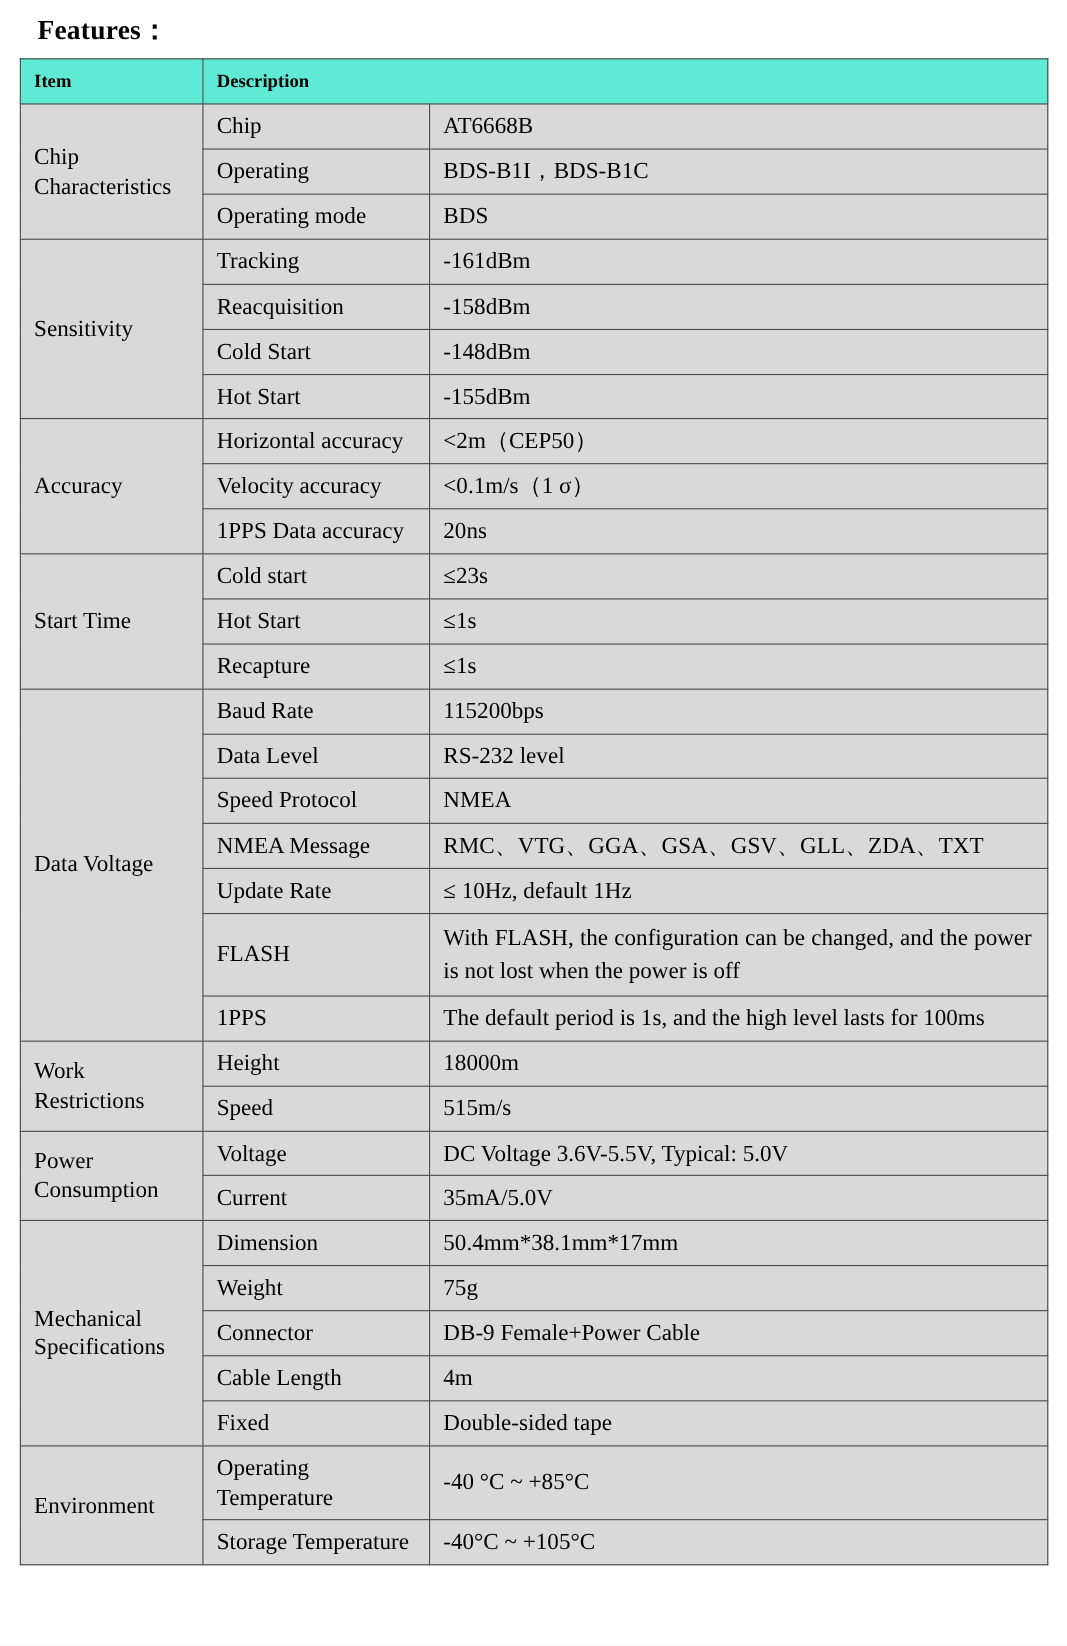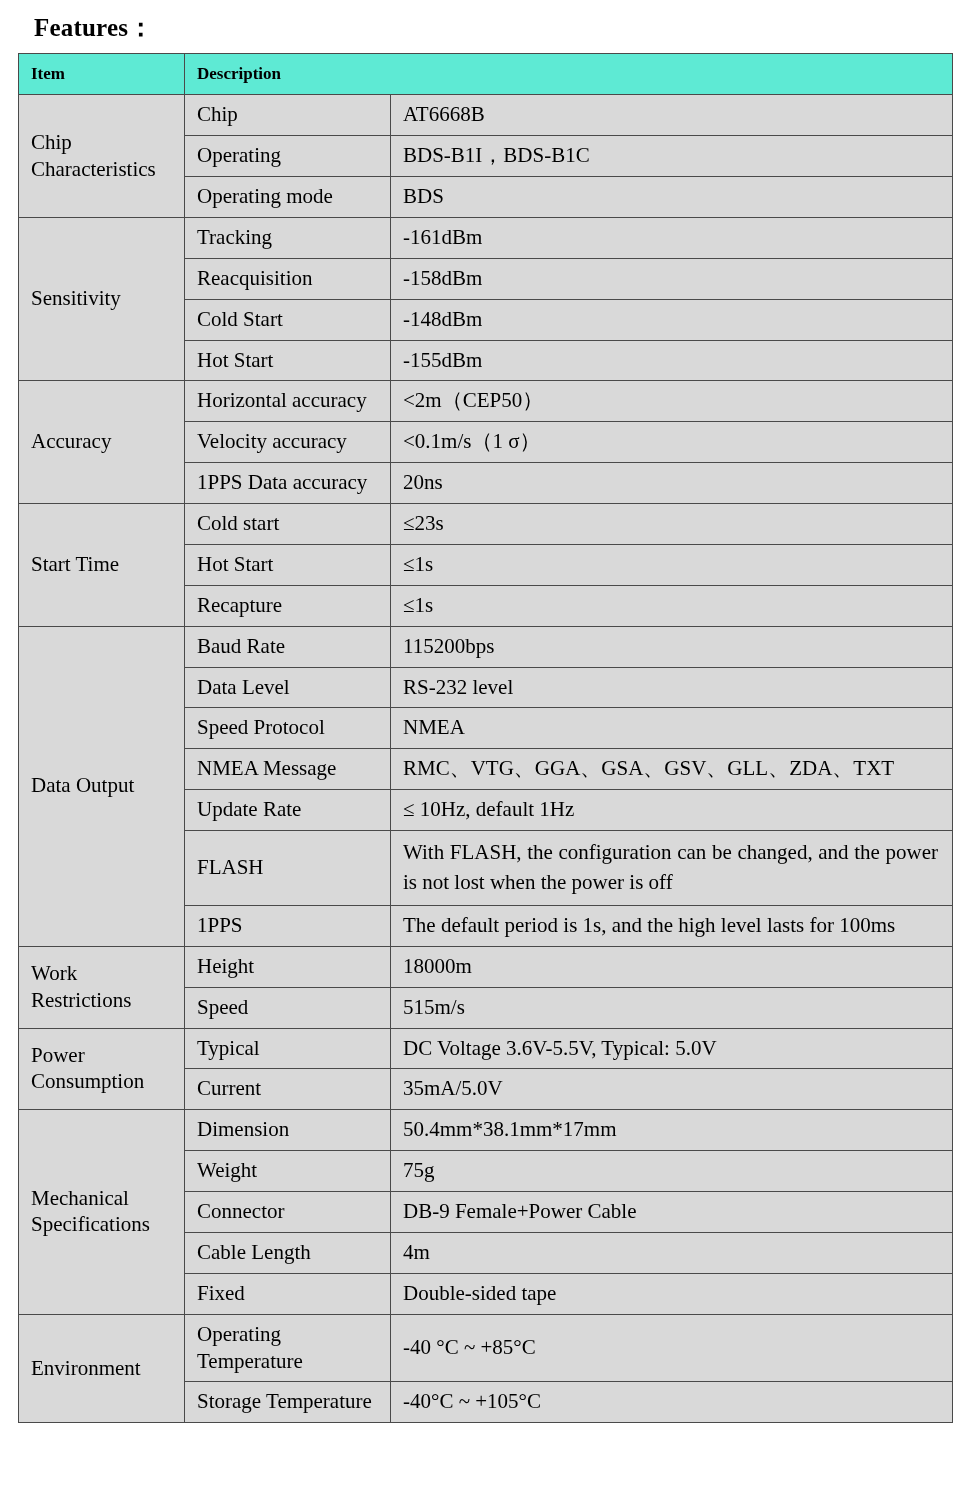--- a/index.html
+++ b/index.html
@@ -155,21 +155,21 @@
         </tr>
         <tr>
           <td class="sub-cell">Hot Start</td>
           <td class="value-cell">≤1s</td>
         </tr>
         <tr>
           <td class="sub-cell">Recapture</td>
           <td class="value-cell">≤1s</td>
         </tr>
         <tr>
-          <td class="group-cell" rowspan="7">Data Output</td>
+          <td class="group-cell" rowspan="7">Data Voltage</td>
           <td class="sub-cell">Baud Rate</td>
           <td class="value-cell">115200bps</td>
         </tr>
         <tr>
           <td class="sub-cell">Data Level</td>
           <td class="value-cell">RS-232 level</td>
         </tr>
         <tr>
           <td class="sub-cell">Speed Protocol</td>
           <td class="value-cell">NMEA</td>
@@ -194,21 +194,21 @@
           <td class="group-cell" rowspan="2">Work Restrictions</td>
           <td class="sub-cell">Height</td>
           <td class="value-cell">18000m</td>
         </tr>
         <tr>
           <td class="sub-cell">Speed</td>
           <td class="value-cell">515m/s</td>
         </tr>
         <tr>
           <td class="group-cell" rowspan="2">Power Consumption</td>
-          <td class="sub-cell">Typical</td>
+          <td class="sub-cell">Voltage</td>
           <td class="value-cell">DC Voltage 3.6V-5.5V, Typical: 5.0V</td>
         </tr>
         <tr>
           <td class="sub-cell">Current</td>
           <td class="value-cell">35mA/5.0V</td>
         </tr>
         <tr>
           <td class="group-cell" rowspan="5">Mechanical Specifications</td>
           <td class="sub-cell">Dimension</td>
           <td class="value-cell">50.4mm*38.1mm*17mm</td>

